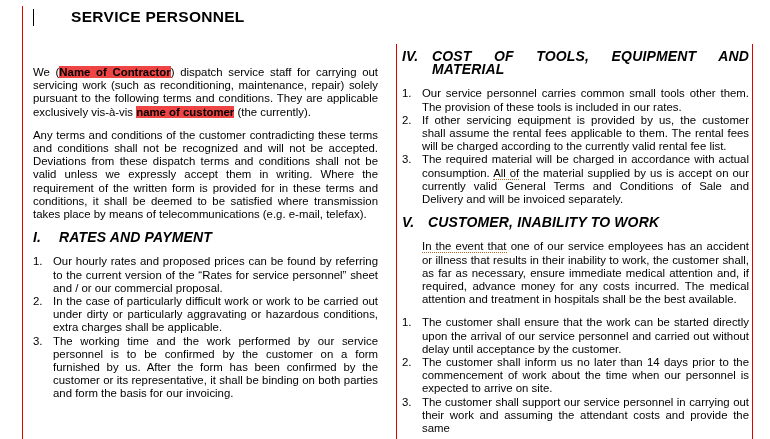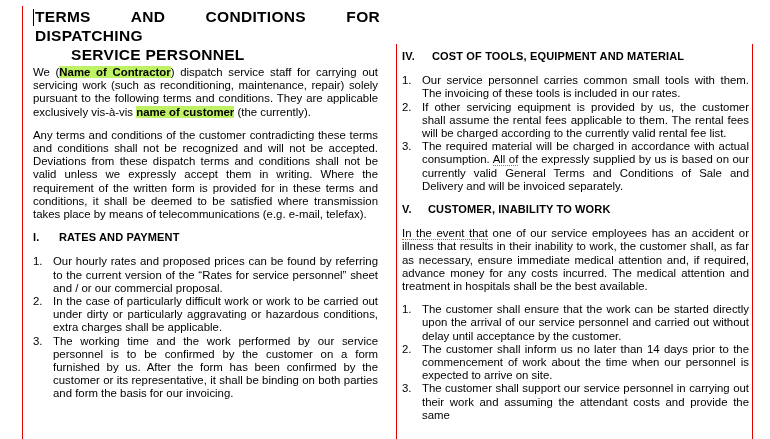--- a/index.html
+++ b/index.html
@@ -74,23 +74,24 @@
   p.para {
     margin: 0 0 10px 0;
     text-align: justify;
   }
   p.para:last-child { margin-bottom: 0; }
 
   
   .section-head {
     display: flex;
     font-weight: bold;
-    font-size: 11px;
+    font-size: 14px;
     letter-spacing: 0.15px;
     margin: 0 0 11px 0;
+    font-style: italic;
   }
   .section-head .num {
     width: 26px;
     flex: 0 0 26px;
   }
   .section-head.wide .num {
     width: 30px;
     flex: 0 0 30px;
   }
   .section-head .txt { flex: 1; }
@@ -111,49 +112,49 @@
     width: 20px;
     text-align: left;
   }
   ol.numlist > li .body {
     flex: 1;
     text-align: justify;
   }
 
   
   .hl {
-    background: #bef264;
+    background: #ef4444;
     font-weight: bold;
   }
   .sp-err {
     border-bottom: 1px dotted #b06a2b;
     padding-bottom: 0px;
   }
   .ins-underline {
     text-decoration-color: #2a4fb8;
     text-underline-offset: 1px;
   }
   .indent-body {
+    margin-left: 20px;
     display: block;
     text-align: justify;
   }
 </style>
 </head>
 <body>
 
 <div id="page">
 
   <div class="change-bar" id="bar-left"></div>
   <div class="change-bar" id="bar-middle"></div>
   <div class="change-bar" id="bar-right"></div>
 
   <div id="caret"></div>
 
   <div id="doc-title">
-    <span>TERMS AND CONDITIONS FOR DISPATCHING</span>
     <span class="ln2">SERVICE PERSONNEL</span>
   </div>
 
   <div class="col" id="col-left">
 
     <p class="para"><span>We (</span><span class="hl">Name of Contractor</span><span>) dispatch service staff for carrying out servicing work (such as reconditioning, maintenance, repair) solely pursuant to the following terms and conditions. They are applicable exclusively vis-à-vis </span><span class="hl">name of customer</span><span> (the currently).</span></p>
 
     <p class="para">Any terms and conditions of the customer contradicting these terms and conditions shall not be recognized and will not be accepted. Deviations from these dispatch terms and conditions shall not be valid unless we expressly accept them in writing. Where the requirement of the written form is provided for in these terms and conditions, it shall be deemed to be satisfied where transmission takes place by means of telecommunications (e.g. e-mail, telefax).</p>
 
 
@@ -182,29 +183,29 @@
   <div class="col" id="col-right">
 
     <div class="section-head wide">
       <span class="num">IV.</span>
       <span class="txt">COST OF TOOLS, EQUIPMENT AND MATERIAL</span>
     </div>
 
     <ol class="numlist">
       <li>
         <span class="marker">1.</span>
-        <span class="body">Our service personnel carries common small tools with them. The invoicing of these tools is included in our rates.</span>
+        <span class="body">Our service personnel carries common small tools other them. The provision of these tools is included in our rates.</span>
       </li>
       <li>
         <span class="marker">2.</span>
         <span class="body">If other servicing equipment is provided by us, the customer shall assume the rental fees applicable to them. The rental fees will be charged according to the currently valid rental fee list.</span>
       </li>
       <li>
         <span class="marker">3.</span>
-        <span class="body"><span>The required material will be charged in accordance with actual consumption. </span><span class="sp-err">All of</span><span> the expressly supplied by us is based on our currently valid General Terms and Conditions of Sale and Delivery and will be invoiced separately.</span></span>
+        <span class="body"><span>The required material will be charged in accordance with actual consumption. </span><span class="sp-err">All of</span><span> the material supplied by us is accept on our currently valid General Terms and Conditions of Sale and Delivery and will be invoiced separately.</span></span>
       </li>
     </ol>
 
     <div class="section-head">
       <span class="num">V.</span>
       <span class="txt">CUSTOMER, INABILITY TO WORK</span>
     </div>
 
     <p class="para">
         <span class="indent-body"><span class="sp-err">In the event that</span><span> one of our service employees has an accident or illness that results in their inability to work, the customer shall, as far as necessary, ensure immediate medical attention and, if required, advance money for any costs incurred. The medical attention and treatment in hospitals shall be the best available.</span></span>

